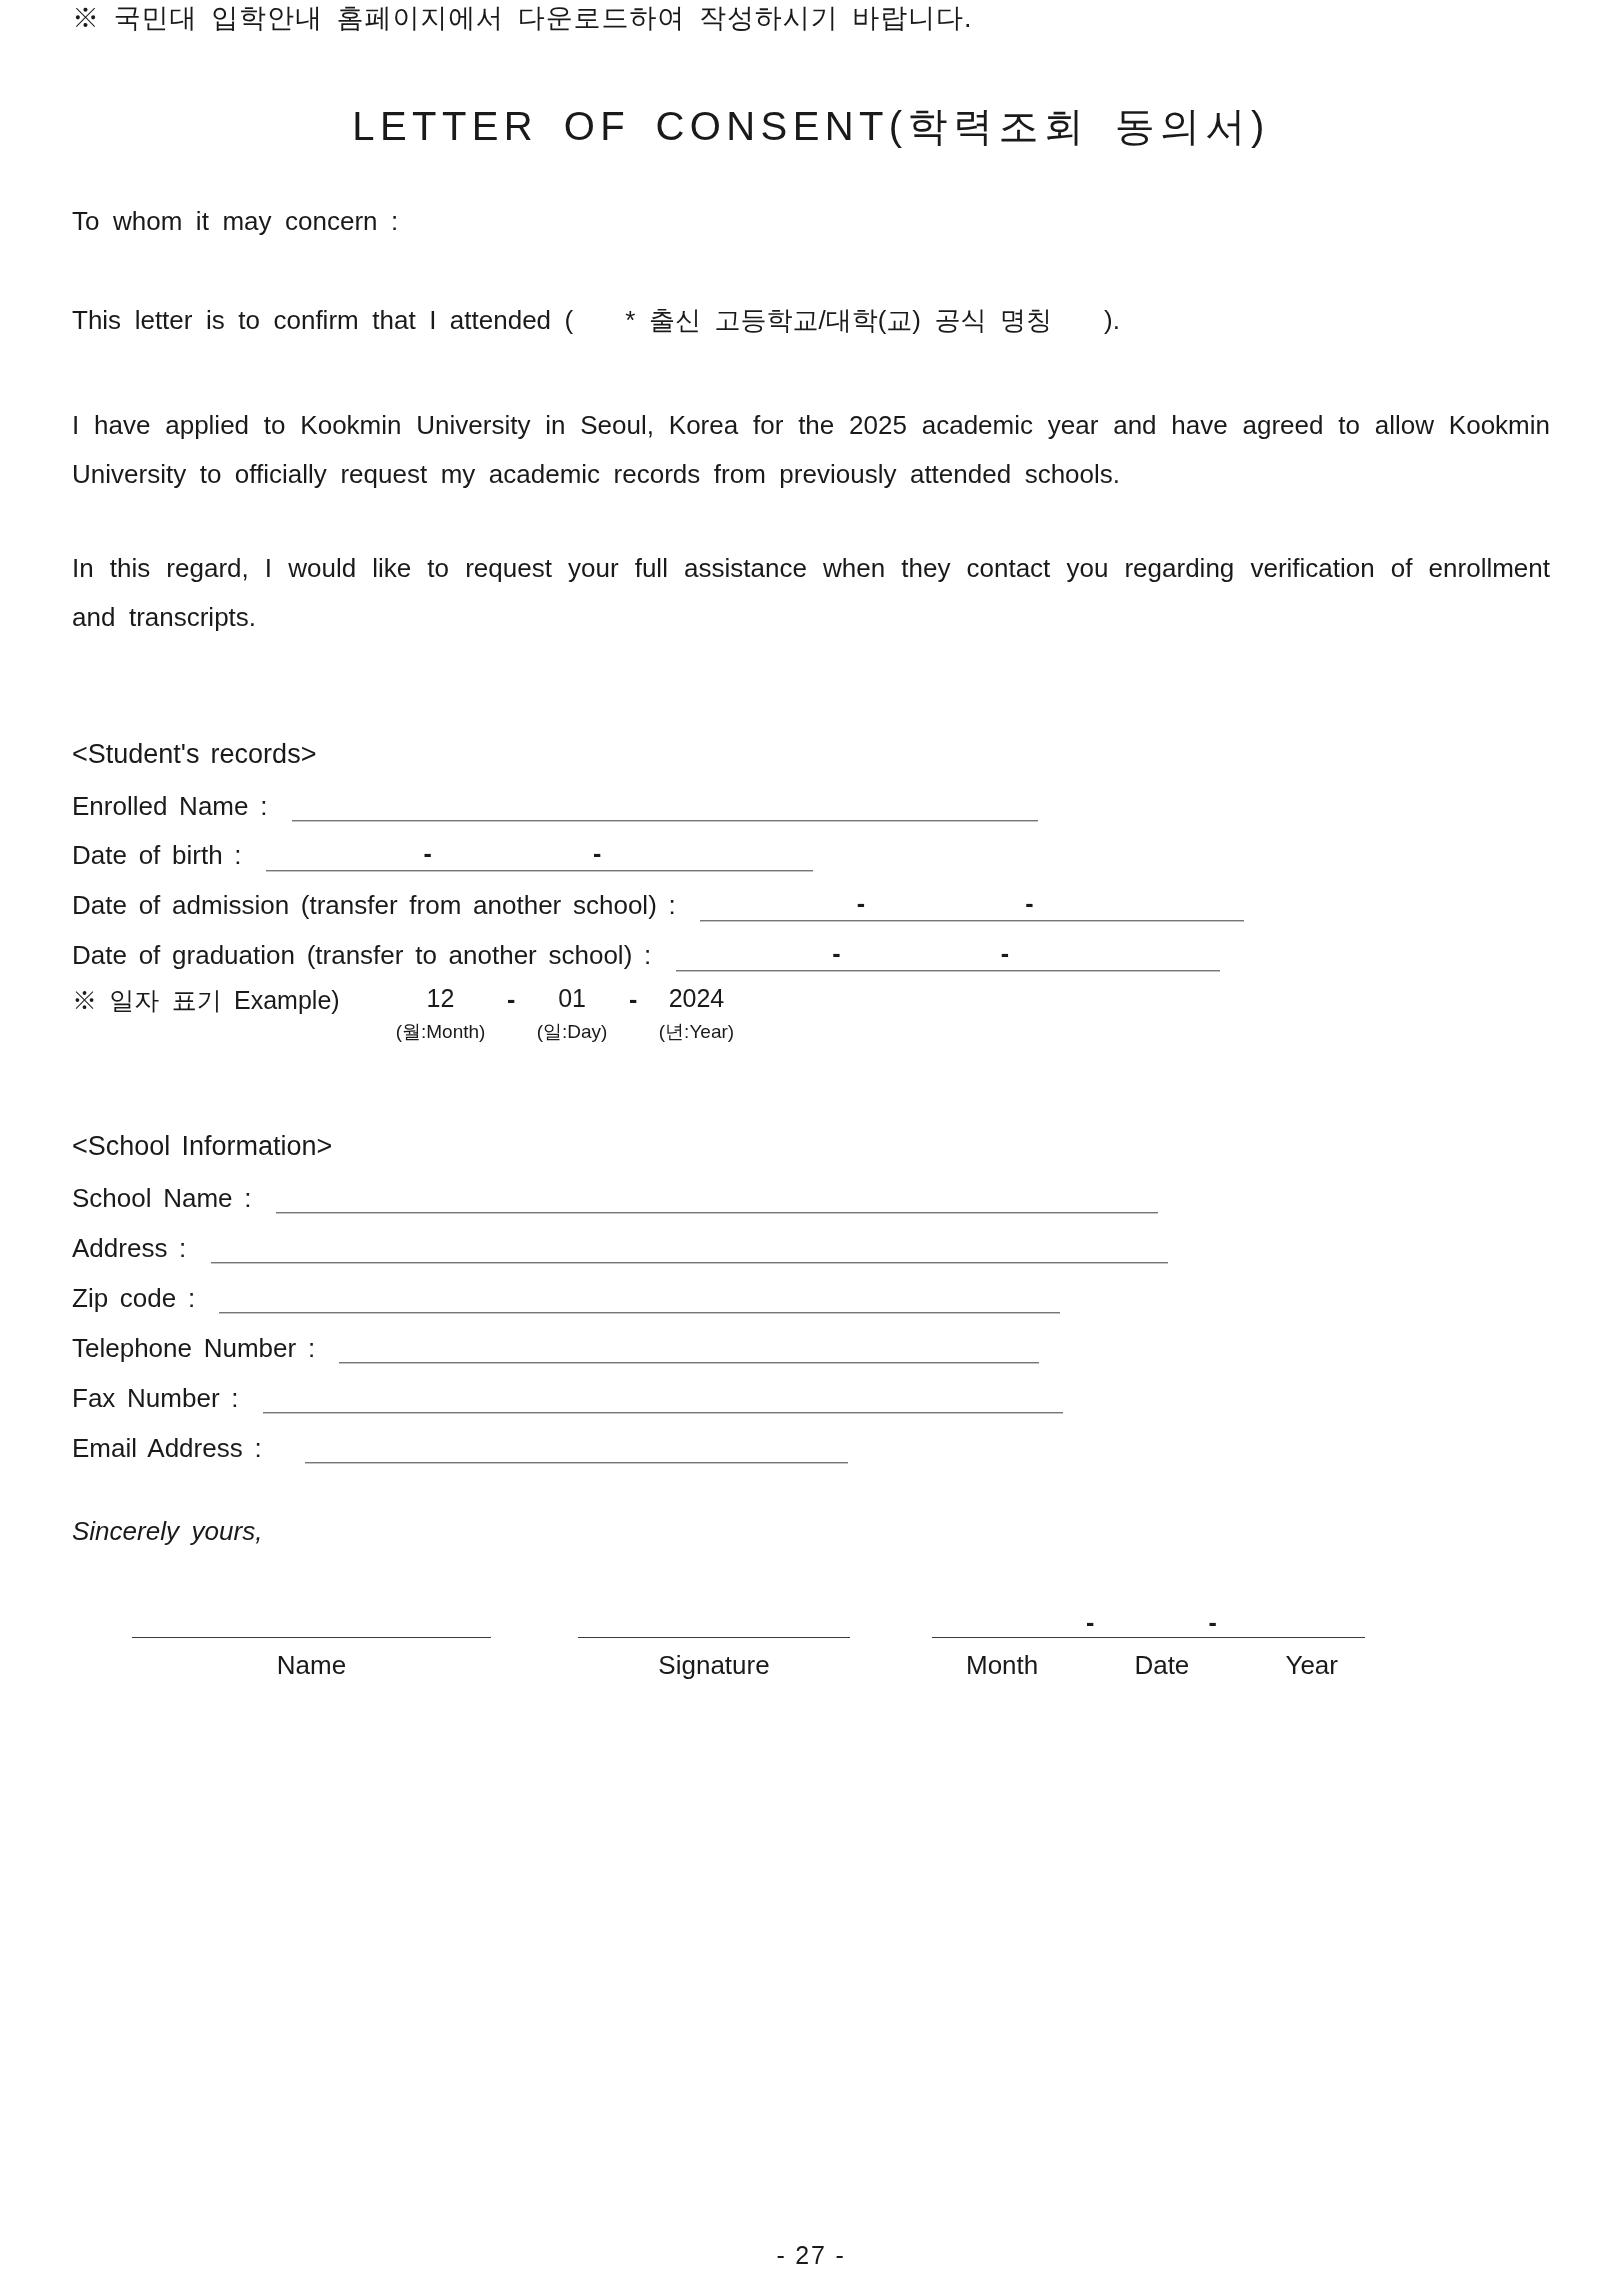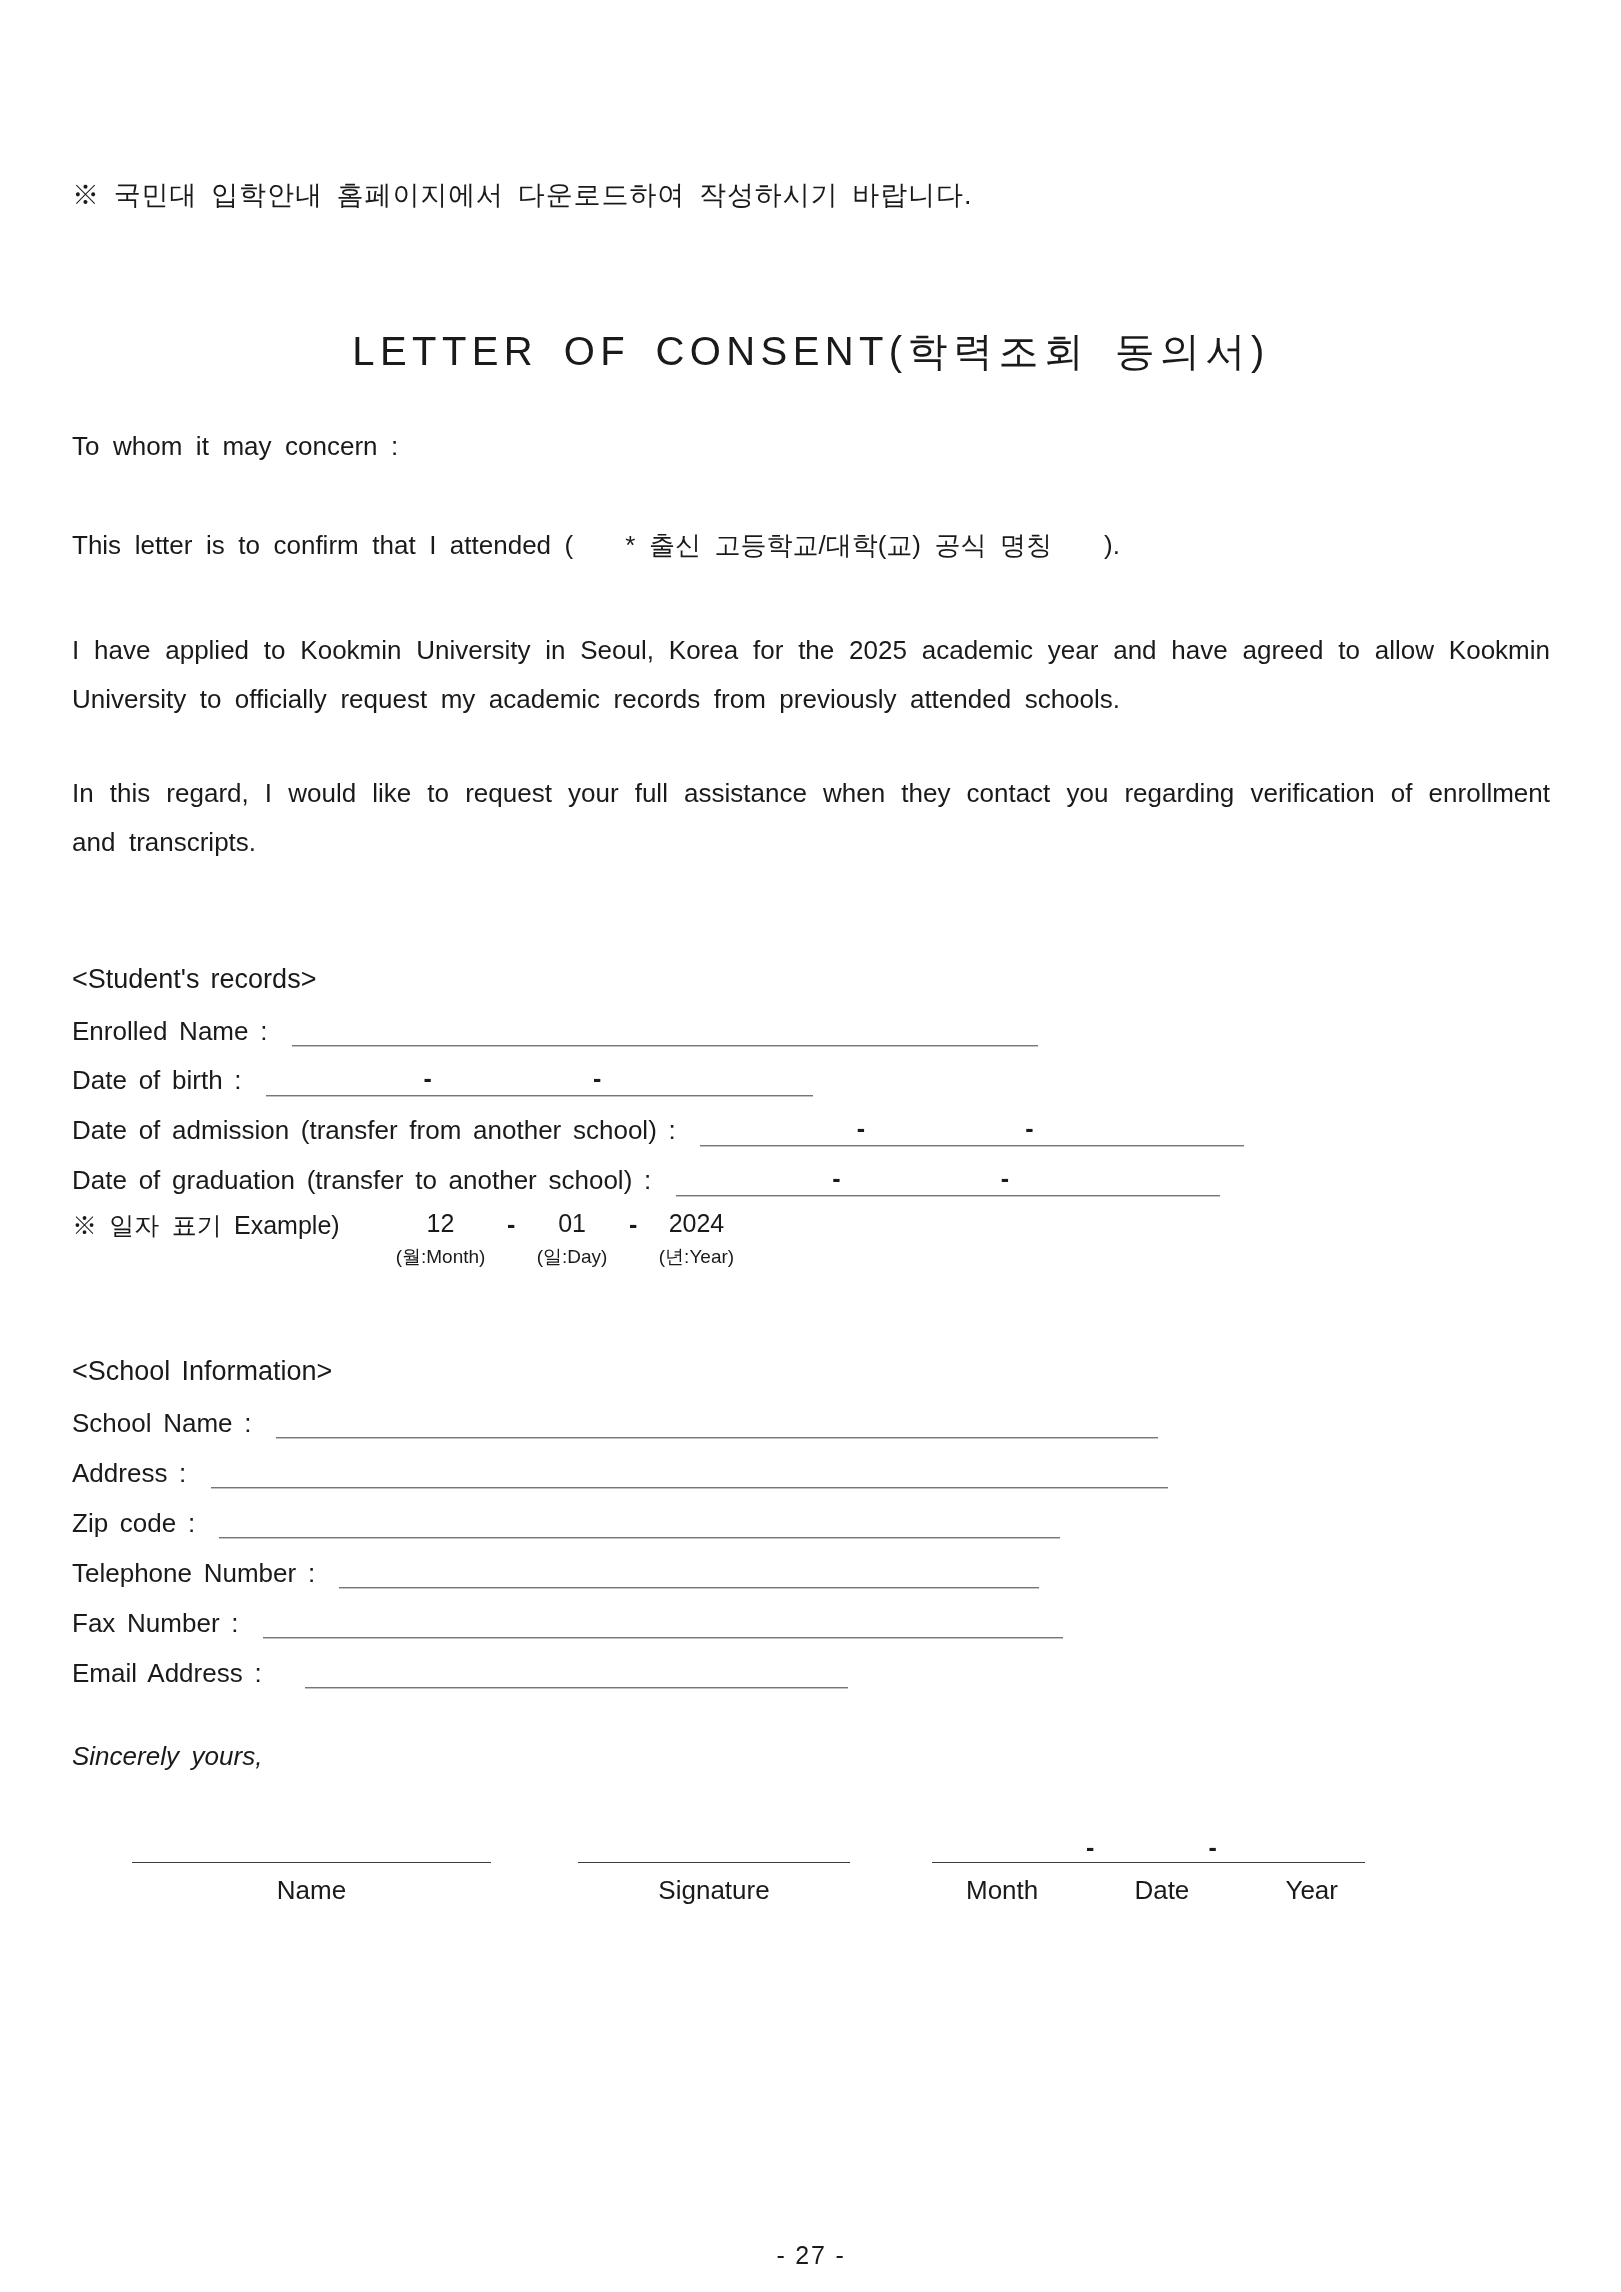--- a/index.html
+++ b/index.html
@@ -8,27 +8,26 @@
     width:1622px;height:2293px;
     margin:0 auto;
     background:#ffffff;
     color:#1a1a1a;
     font-family:"Liberation Sans",sans-serif;
     box-sizing:border-box;
     padding:0 72px;
     overflow:hidden;
   }
   .note-top{
-    padding-top:177px;
     font-size:27px;
     letter-spacing:0.9px;
     word-spacing:5.4px;
   }
   .title{
-    margin-top:111px;
+    margin-top:63px;
     text-align:center;
     font-size:40px;
     font-weight:normal;
     letter-spacing:5.4px;
     word-spacing:9px;
     white-space:nowrap;
   }
   .salutation{
     margin-top:52px;
     font-size:26px;

